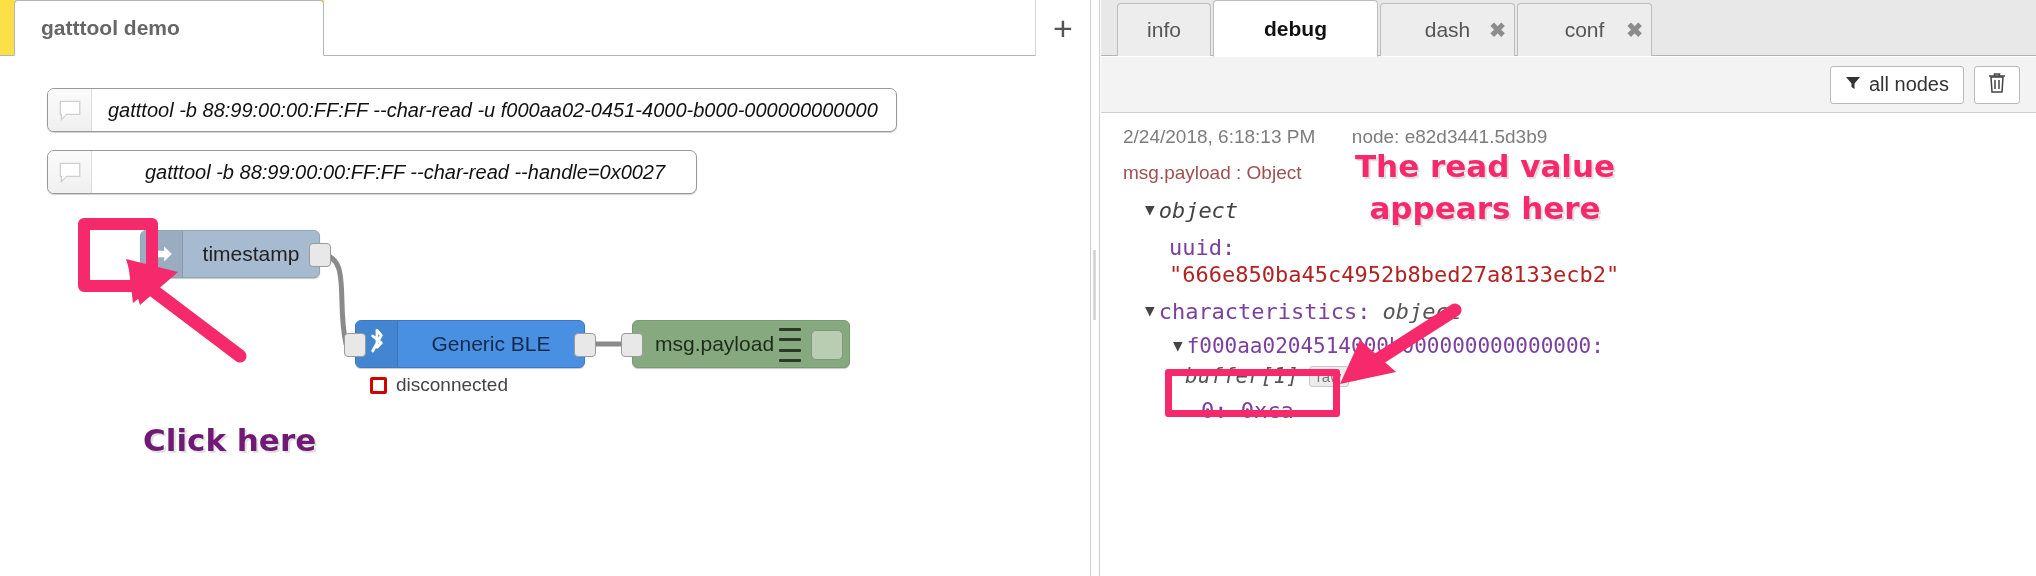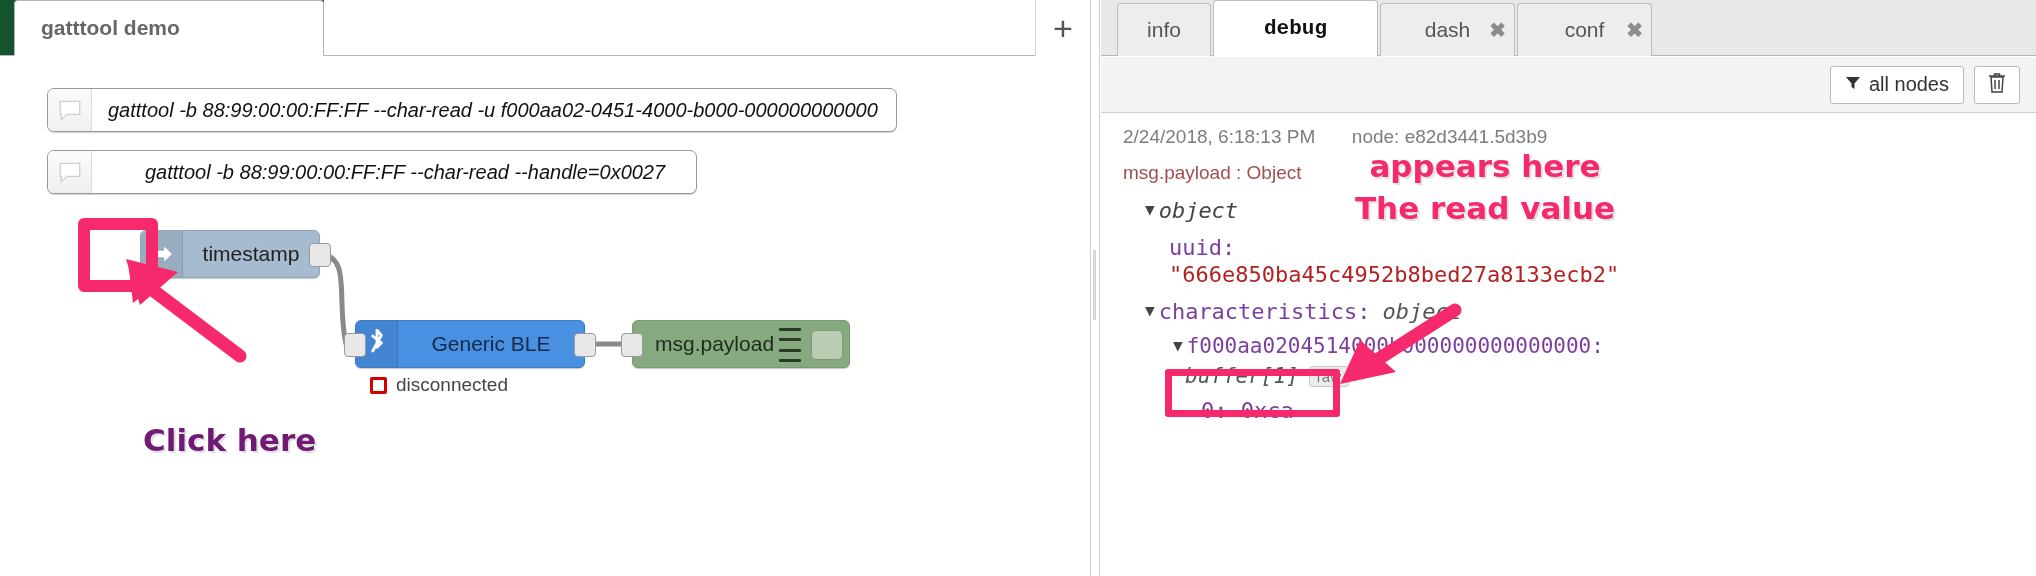--- a/index.html
+++ b/index.html
@@ -9,21 +9,21 @@
     font-family: "Liberation Sans", sans-serif;
     overflow: hidden;
   }
   #root { position: relative; width: 2036px; height: 576px; background:#fff; }
 
   
   #editor { position: absolute; left:0; top:0; width:1090px; height:576px; background:#fff; }
 
   #tabbar {
     position:absolute; left:0; top:0; width:1090px; height:56px;
-    background:#14532d; border-bottom:1px solid #b5b5b5;
+    background:#fde047; border-bottom:1px solid #b5b5b5;
   }
   .ftab {
     position:absolute; top:0; height:56px; background:#fff;
     border:1px solid #b5b5b5; border-bottom:1px solid #fff;
     border-radius: 4px 4px 0 0;
     display:flex; align-items:center; padding:0 26px;
     font-size:21px; font-weight:bold; color:#666;
     white-space:nowrap;
   }
   #tab-gatttool { left:14px; width:310px; }
@@ -150,21 +150,21 @@
     position:absolute; left:0; top:0; width:1105px; height:56px;
     background:#e8e8e8; border-bottom:1px solid #b5b5b5;
   }
   .stab {
     position:absolute; top:3px; height:53px;
     display:flex; align-items:center; justify-content:center;
     font-size:21px; color:#555; background:#ededed;
     border:1px solid #bdbdbd; border-bottom:none; border-radius:4px 4px 0 0;
     padding:0 20px; white-space:nowrap; overflow:hidden;
   }
-  .stab.active { background:#fff; color:#111; font-weight:bold; border-bottom:1px solid #fff; top:0; height:57px;font-family:Liberation Mono, monospace; }
+  .stab.active { background:#fff; color:#111; font-weight:bold; border-bottom:1px solid #fff; top:0; height:57px; }
   #stab-info  { left:16px;  width:94px; }
   #stab-debug { left:112px; width:165px; }
   #stab-dash  { left:279px; width:135px; }
   #stab-conf  { left:416px; width:135px; }
   .stab .closex {
     position:absolute; right:8px; top:50%; transform:translateY(-50%);
     font-size:20px; color:#8c8c8c; font-weight:bold;
   }
 
   #debug-toolbar {
@@ -397,22 +397,22 @@
         <div class="dbg-row" id="r-byte">
           <span class="kname">0: 0xca</span>
         </div>
 
       </div>
     </div>
   </div>
 
   <div id="hl-byte"></div>
   <div id="read-callout">
+      <div>The read value</div>
       <div>appears here</div>
-      <div>The read value</div>
     </div>
 
   <svg id="arrows">
 
     <g>
       <path d="M243,351 L152,286 L167,273 L128,262 L133,303 L148,291 L236,359 Z" fill="#f5296b"></path>
       <path d="M128,262 L167,273 L152,286 Z" fill="#f5296b"></path>
       <path d="M240,356 L150,288" stroke="#f5296b" stroke-width="13" stroke-linecap="round"></path>
       <path d="M126,259 L178,272 L140,305 Z" fill="#f5296b"></path>
     </g>

